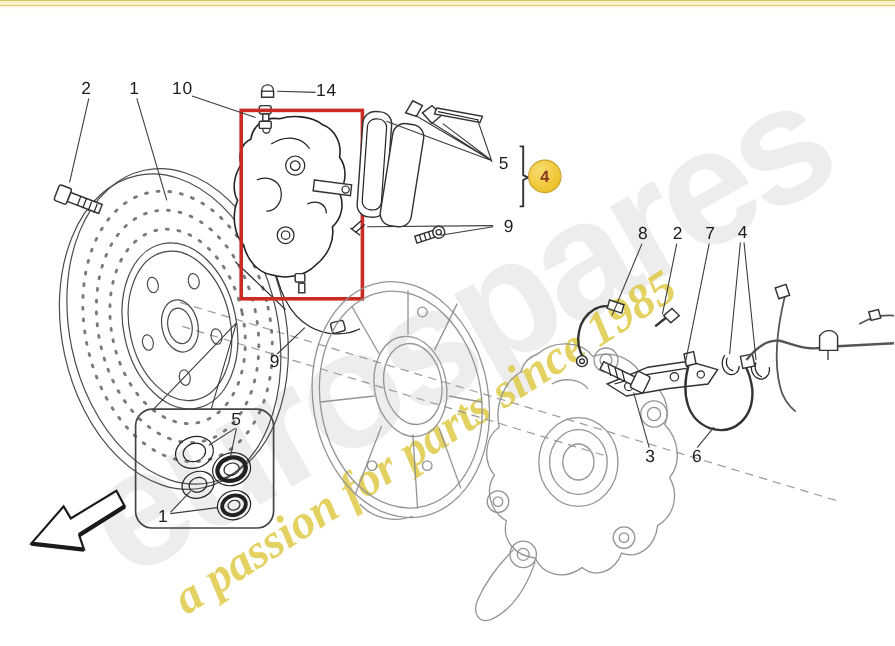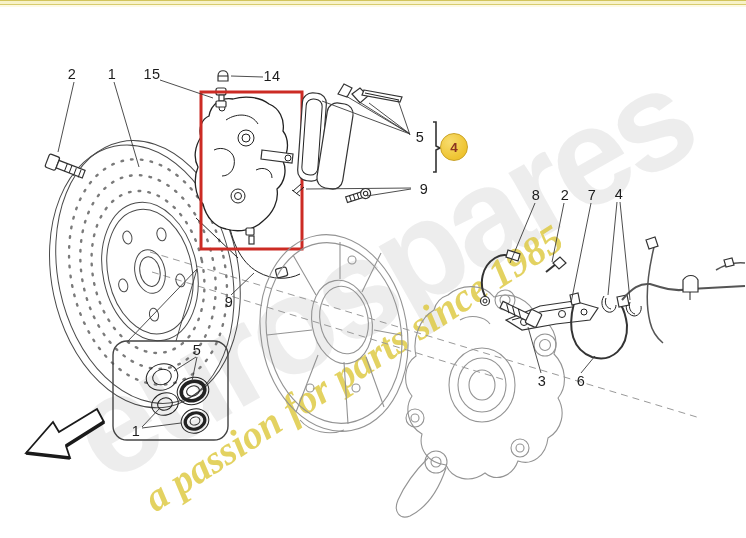--- a/index.html
+++ b/index.html
@@ -259,21 +259,21 @@
   </svg>
 
   <span class="callout" style="left:112px;top:74px">1</span>
   <span class="callout" style="left:72px;top:74px">2</span>
   <span class="callout" style="left:542px;top:381px">3</span>
   <span class="callout" style="left:420px;top:137px">5</span>
   <span class="callout" style="left:581px;top:381px">6</span>
   <span class="callout" style="left:592px;top:195px">7</span>
   <span class="callout" style="left:536px;top:195px">8</span>
   <span class="callout" style="left:229px;top:302px">9</span>
-  <span class="callout" style="left:152px;top:74px">15</span>
+  <span class="callout" style="left:152px;top:74px">10</span>
   <span class="callout" style="left:272px;top:76px">14</span>
   <span class="callout" style="left:424px;top:189px">9</span>
   <span class="callout" style="left:136px;top:431px">1</span>
   <span class="callout" style="left:197px;top:350px">5</span>
   <span class="callout" style="left:565px;top:195px">2</span>
   <span class="callout" style="left:619px;top:194px">4</span>
 
   <span class="badge" style="left:454px;top:147px">4</span>
 </div>
 

